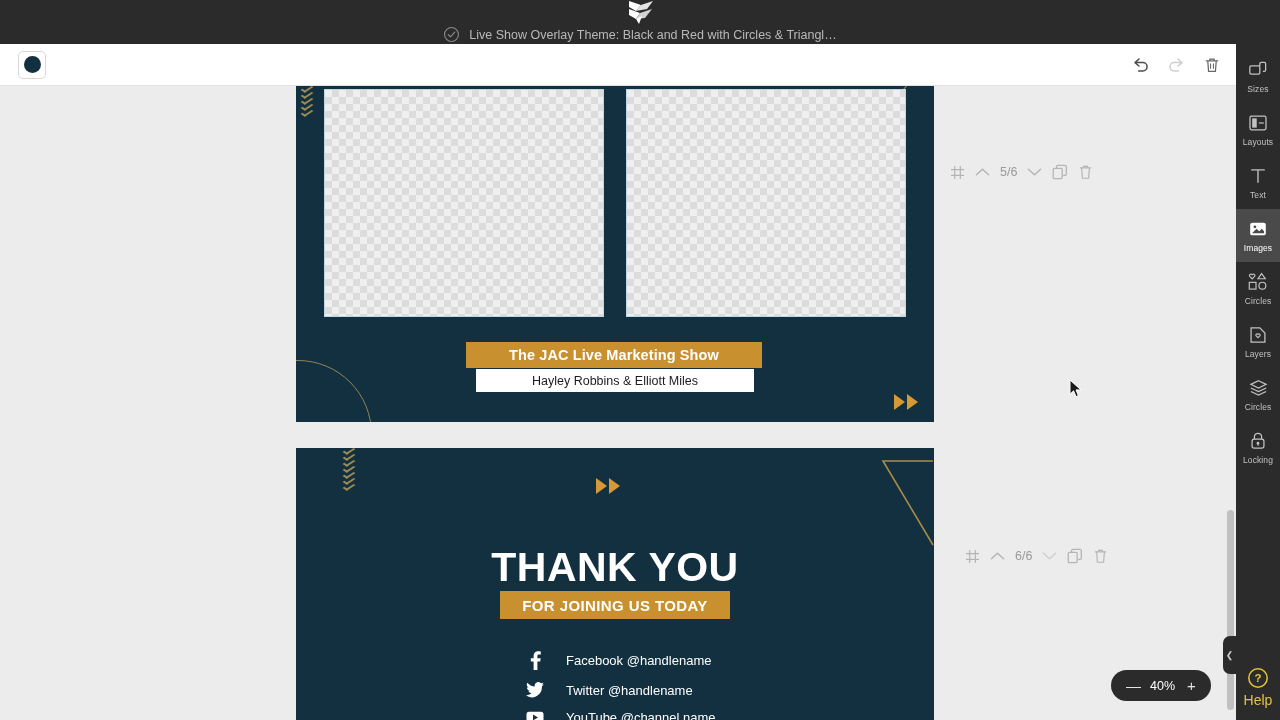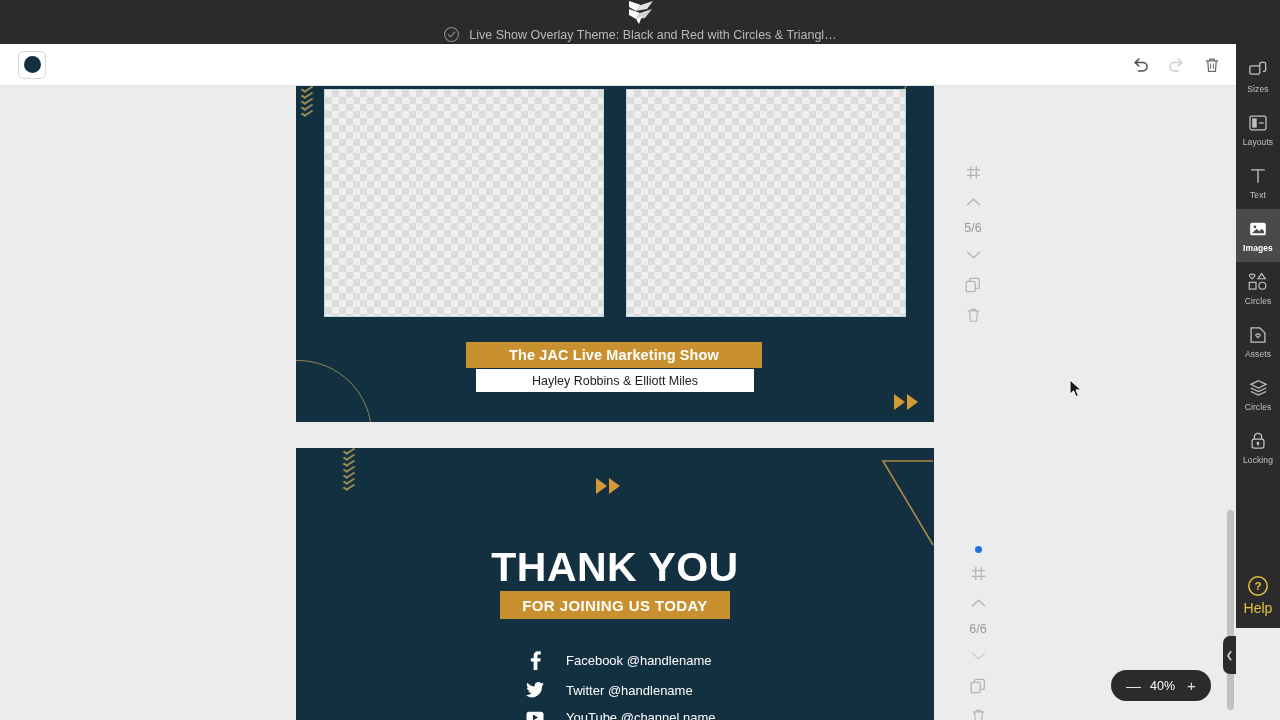--- a/index.html
+++ b/index.html
@@ -134,41 +134,41 @@
     border: 1px solid #8e8459; background: transparent;
   }
   
   .gold-tri {
     position: absolute; right: 0px; top: 10px; width: 56px; height: 90px;
   }
 
   
   .page-rail {
     position: absolute; width: 46px;
-    display: flex; flex-direction: column; align-items: center; gap: 10px;
+    display: flex; flex-direction: row; align-items: center; gap: 10px;
   }
   #rail5 { left: 950px; top: 76px; }
   #rail6 { left: 955px; top: 460px; }
   .rail-ico { width: 20px; height: 20px; display:flex; align-items:center; justify-content:center; cursor:pointer; }
   .rail-label { font-size: 12.5px; color: #9a9a9a; line-height: 1; }
   .active-dot { width: 7px; height: 7px; border-radius: 50%; background: #1f6fe0; }
 
   
   .sidebar {
-    position: absolute; right: 0; top: 0; width: 44px; height: 628px;
+    position: absolute; right: 0; top: 0; width: 44px; height: 720px;
     background: #2b2b2b; padding-top: 50px;
   }
   .side-item {
     width: 44px; height: 53px; display: flex; flex-direction: column;
     align-items: center; justify-content: center; gap: 3px; cursor: pointer;
   }
   .side-item.active { background: #4a4a4a; }
   .side-item .si-ico { height: 21px; display: flex; align-items: center; justify-content: center; }
   .side-item .si-lbl { font-size: 8.5px; color: #c2c2c2; letter-spacing: .1px; }
-  .side-item.active .si-lbl { color: #ffffff; font-weight: bold; }
+  .side-item.active .si-lbl { color: #ffffff; font-weight: normal; }
   .help-item {
     position: absolute; left: 0; bottom: 12px; width: 44px;
     display: flex; flex-direction: column; align-items: center; gap: 3px; cursor: pointer;
   }
   .help-item .si-lbl { font-size: 14px; color: #e4c33f; }
 
   
   .collapse-tab {
     position: absolute; right: 44px; top: 636px; width: 13px; height: 38px;
     background: #2b2b2b; border-radius: 7px 0 0 7px;
@@ -470,21 +470,21 @@
       <div class="si-lbl">Circles</div>
     </div>
 
     <div class="side-item">
       <div class="si-ico">
         <svg width="20" height="20" viewBox="0 0 22 22">
           <path d="M3.4 3.2 H13 l5.6 5.6 V18.8 H3.4 Z" fill="none" stroke="#c2c2c2" stroke-width="1.4"></path>
           <path d="M11 10.4 c1.2-1.4 3.2.2 2 1.6 L11 14 L9 12 c-1.2-1.4.8-3 2-1.6 Z" fill="none" stroke="#c2c2c2" stroke-width="1.2"></path>
         </svg>
       </div>
-      <div class="si-lbl">Assets</div>
+      <div class="si-lbl">Layers</div>
     </div>
 
     <div class="side-item">
       <div class="si-ico">
         <svg width="21" height="20" viewBox="0 0 22 22">
           <path d="M11 3 L19.4 7 L11 11 L2.6 7 Z" fill="none" stroke="#c2c2c2" stroke-width="1.3"></path>
           <path d="M2.6 11 L11 15 L19.4 11" fill="none" stroke="#c2c2c2" stroke-width="1.3"></path>
           <path d="M2.6 14.8 L11 18.8 L19.4 14.8" fill="none" stroke="#c2c2c2" stroke-width="1.3"></path>
         </svg>
       </div>

